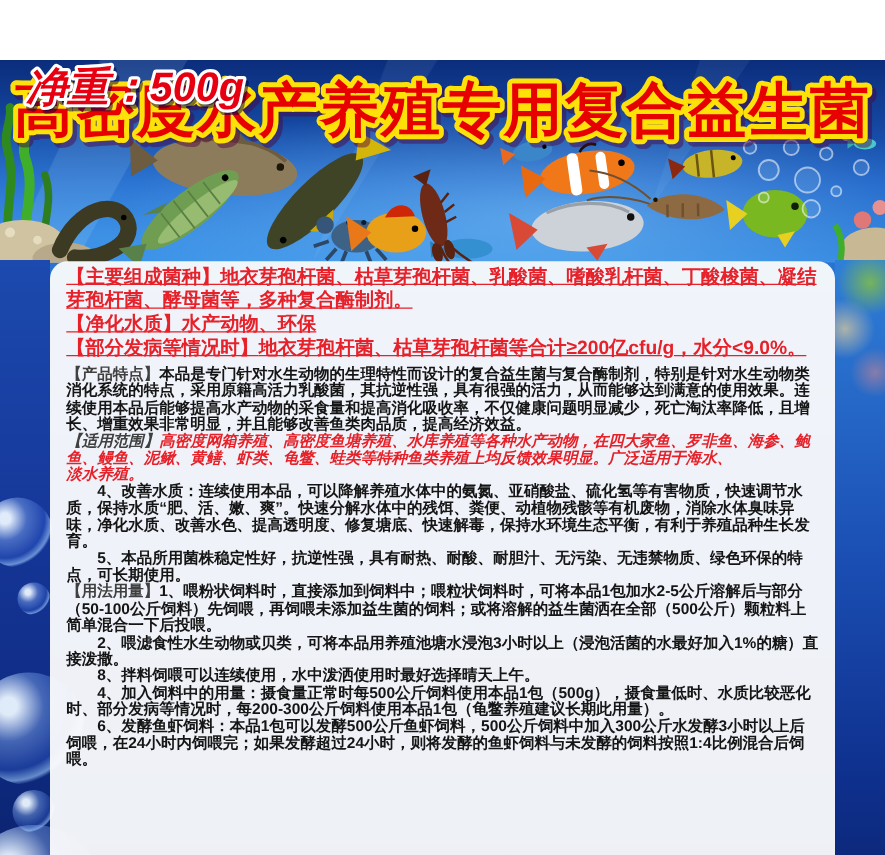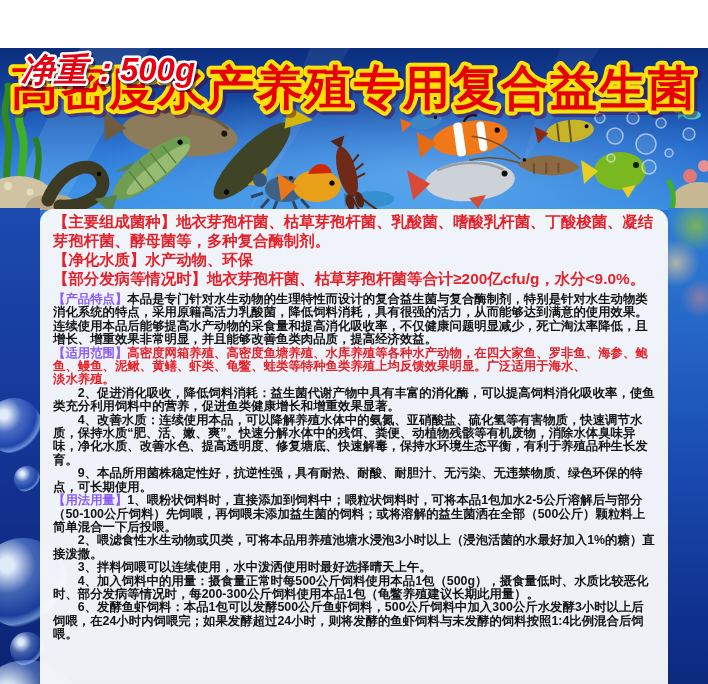--- a/index.html
+++ b/index.html
@@ -37,24 +37,24 @@
     background:radial-gradient(circle at 32% 30%, rgba(235,245,255,.95) 0 8%, rgba(150,190,255,.40) 32%, rgba(60,110,230,.28) 58%, rgba(160,205,255,.60) 68%, rgba(20,50,160,0) 72%);
   }
   
   .panel{
     position:absolute; left:40px; right:40px; top:161px; bottom:0; z-index:2;
     background:rgba(253,253,253,.94);
     border-radius:14px 14px 0 0;
     padding:3px 12px 0 13px;
   }
   .panel p{margin:0;}
-  .red-sec{font-size:15.4px; line-height:19px; font-weight:700; color:#e62129;}
+  .red-sec{font-size:15.4px; line-height:19px; font-weight:700; color:#e62129;text-decoration:underline;}
   .body-sec{font-size:12.4px; line-height:13.4px; font-weight:600; color:#151515;}
-  .body-sec .lbl{color:#8b5cf6; font-weight:700;}
-  .red-body, .red-body span{color:#e62129;}
+  .body-sec .lbl{color:#404040; font-weight:700;}
+  .red-body, .red-body span{color:#e62129;font-style:italic;}
   .gap-top{margin-top:5px !important;}
   .ind{text-indent:2em;}
   .qr-hint{
     position:absolute; right:103px; bottom:-7px; z-index:5;
     font-size:12px; font-weight:700; color:#e8625a; letter-spacing:1px;
   }
 </style>
 </head>
 <body>
 
@@ -212,32 +212,31 @@
   <div class="right-strip"></div>
 
   <div class="panel">
 
     <p class="red-sec"><span class="lbl">【主要组成菌种】</span><span>地衣芽孢杆菌、枯草芽孢杆菌、乳酸菌、嗜酸乳杆菌、丁酸梭菌、凝结芽孢杆菌、酵母菌等，多种复合酶制剂。</span></p>
 
     <p class="red-sec"><span class="lbl">【净化水质】</span><span>水产动物、环保</span></p>
 
     <p class="red-sec"><span class="lbl">【部分发病等情况时】</span><span>地衣芽孢杆菌、枯草芽孢杆菌等合计≥200亿cfu/g，水分&lt;9.0%。</span></p>
 
-    <p class="body-sec gap-top"><span class="lbl">【产品特点】</span><span>本品是专门针对水生动物的生理特性而设计的复合益生菌与复合酶制剂，特别是针对水生动物类消化系统的特点，采用原籍高活力乳酸菌，降低饲料消耗，具有很强的活力，从而能够达到满意的使用效果。连续使用本品后能够提高水产动物的采食量和提高消化吸收率，不仅健康问题明显减少，死亡淘汰率降低，且增长、增重效果非常明显，并且能够改善鱼类肉品质，提高经济效益。</span></p>
+    <p class="body-sec gap-top"><span class="lbl">【产品特点】</span><span>本品是专门针对水生动物的生理特性而设计的复合益生菌与复合酶制剂，特别是针对水生动物类消化系统的特点，采用原籍高活力乳酸菌，其抗逆性强，具有很强的活力，从而能够达到满意的使用效果。连续使用本品后能够提高水产动物的采食量和提高消化吸收率，不仅健康问题明显减少，死亡淘汰率降低，且增长、增重效果非常明显，并且能够改善鱼类肉品质，提高经济效益。</span></p>
 
 
     <p class="body-sec red-body"><span class="lbl">【适用范围】</span><span>高密度网箱养殖、高密度鱼塘养殖、水库养殖等各种水产动物，在四大家鱼、罗非鱼、海参、鲍鱼、鳗鱼、泥鳅、黄鳝、虾类、龟鳖、蛙类等特种鱼类养殖上均反馈效果明显。广泛适用于海水、</span><br><span>淡水养殖。</span></p>
 
-    <p class="body-sec ind">2、促进消化吸收，降低饲料消耗：益生菌代谢产物中具有丰富的消化酶，可以提高饲料消化吸收率，使鱼类充分利用饲料中的营养，促进鱼类健康增长和增重效果显著。</p>
     <p class="body-sec ind">4、改善水质：连续使用本品，可以降解养殖水体中的氨氮、亚硝酸盐、硫化氢等有害物质，快速调节水质，保持水质“肥、活、嫩、爽”。快速分解水体中的残饵、粪便、动植物残骸等有机废物，消除水体臭味异味，净化水质、改善水色、提高透明度、修复塘底、快速解毒，保持水环境生态平衡，有利于养殖品种生长发育。</p>
-    <p class="body-sec ind">9、本品所用菌株稳定性好，抗逆性强，具有耐热、耐酸、耐胆汁、无污染、无违禁物质、绿色环保的特点，可长期使用。</p>
+    <p class="body-sec ind">5、本品所用菌株稳定性好，抗逆性强，具有耐热、耐酸、耐胆汁、无污染、无违禁物质、绿色环保的特点，可长期使用。</p>
 
     <p class="body-sec"><span class="lbl">【用法用量】</span><span>1、喂粉状饲料时，直接添加到饲料中；喂粒状饲料时，可将本品1包加水2-5公斤溶解后与部分（50-100公斤饲料）先饲喂，再饲喂未添加益生菌的饲料；或将溶解的益生菌洒在全部（500公斤）颗粒料上简单混合一下后投喂。</span></p>
     <p class="body-sec ind">2、喂滤食性水生动物或贝类，可将本品用养殖池塘水浸泡3小时以上（浸泡活菌的水最好加入1%的糖）直接泼撒。</p>
-    <p class="body-sec ind">3、拌料饲喂可以连续使用，水中泼洒使用时最好选择晴天上午。</p>
+    <p class="body-sec ind">8、拌料饲喂可以连续使用，水中泼洒使用时最好选择晴天上午。</p>
     <p class="body-sec ind">4、加入饲料中的用量：摄食量正常时每500公斤饲料使用本品1包（500g），摄食量低时、水质比较恶化时、部分发病等情况时，每200-300公斤饲料使用本品1包（龟鳖养殖建议长期此用量）。</p>
     <p class="body-sec ind">6、发酵鱼虾饲料：本品1包可以发酵500公斤鱼虾饲料，500公斤饲料中加入300公斤水发酵3小时以上后饲喂，在24小时内饲喂完；如果发酵超过24小时，则将发酵的鱼虾饲料与未发酵的饲料按照1:4比例混合后饲喂。</p>
 
   </div>
 
   <div class="qr-hint">扫描以下二维码</div>
 
 </div>
 
 </body></html>

